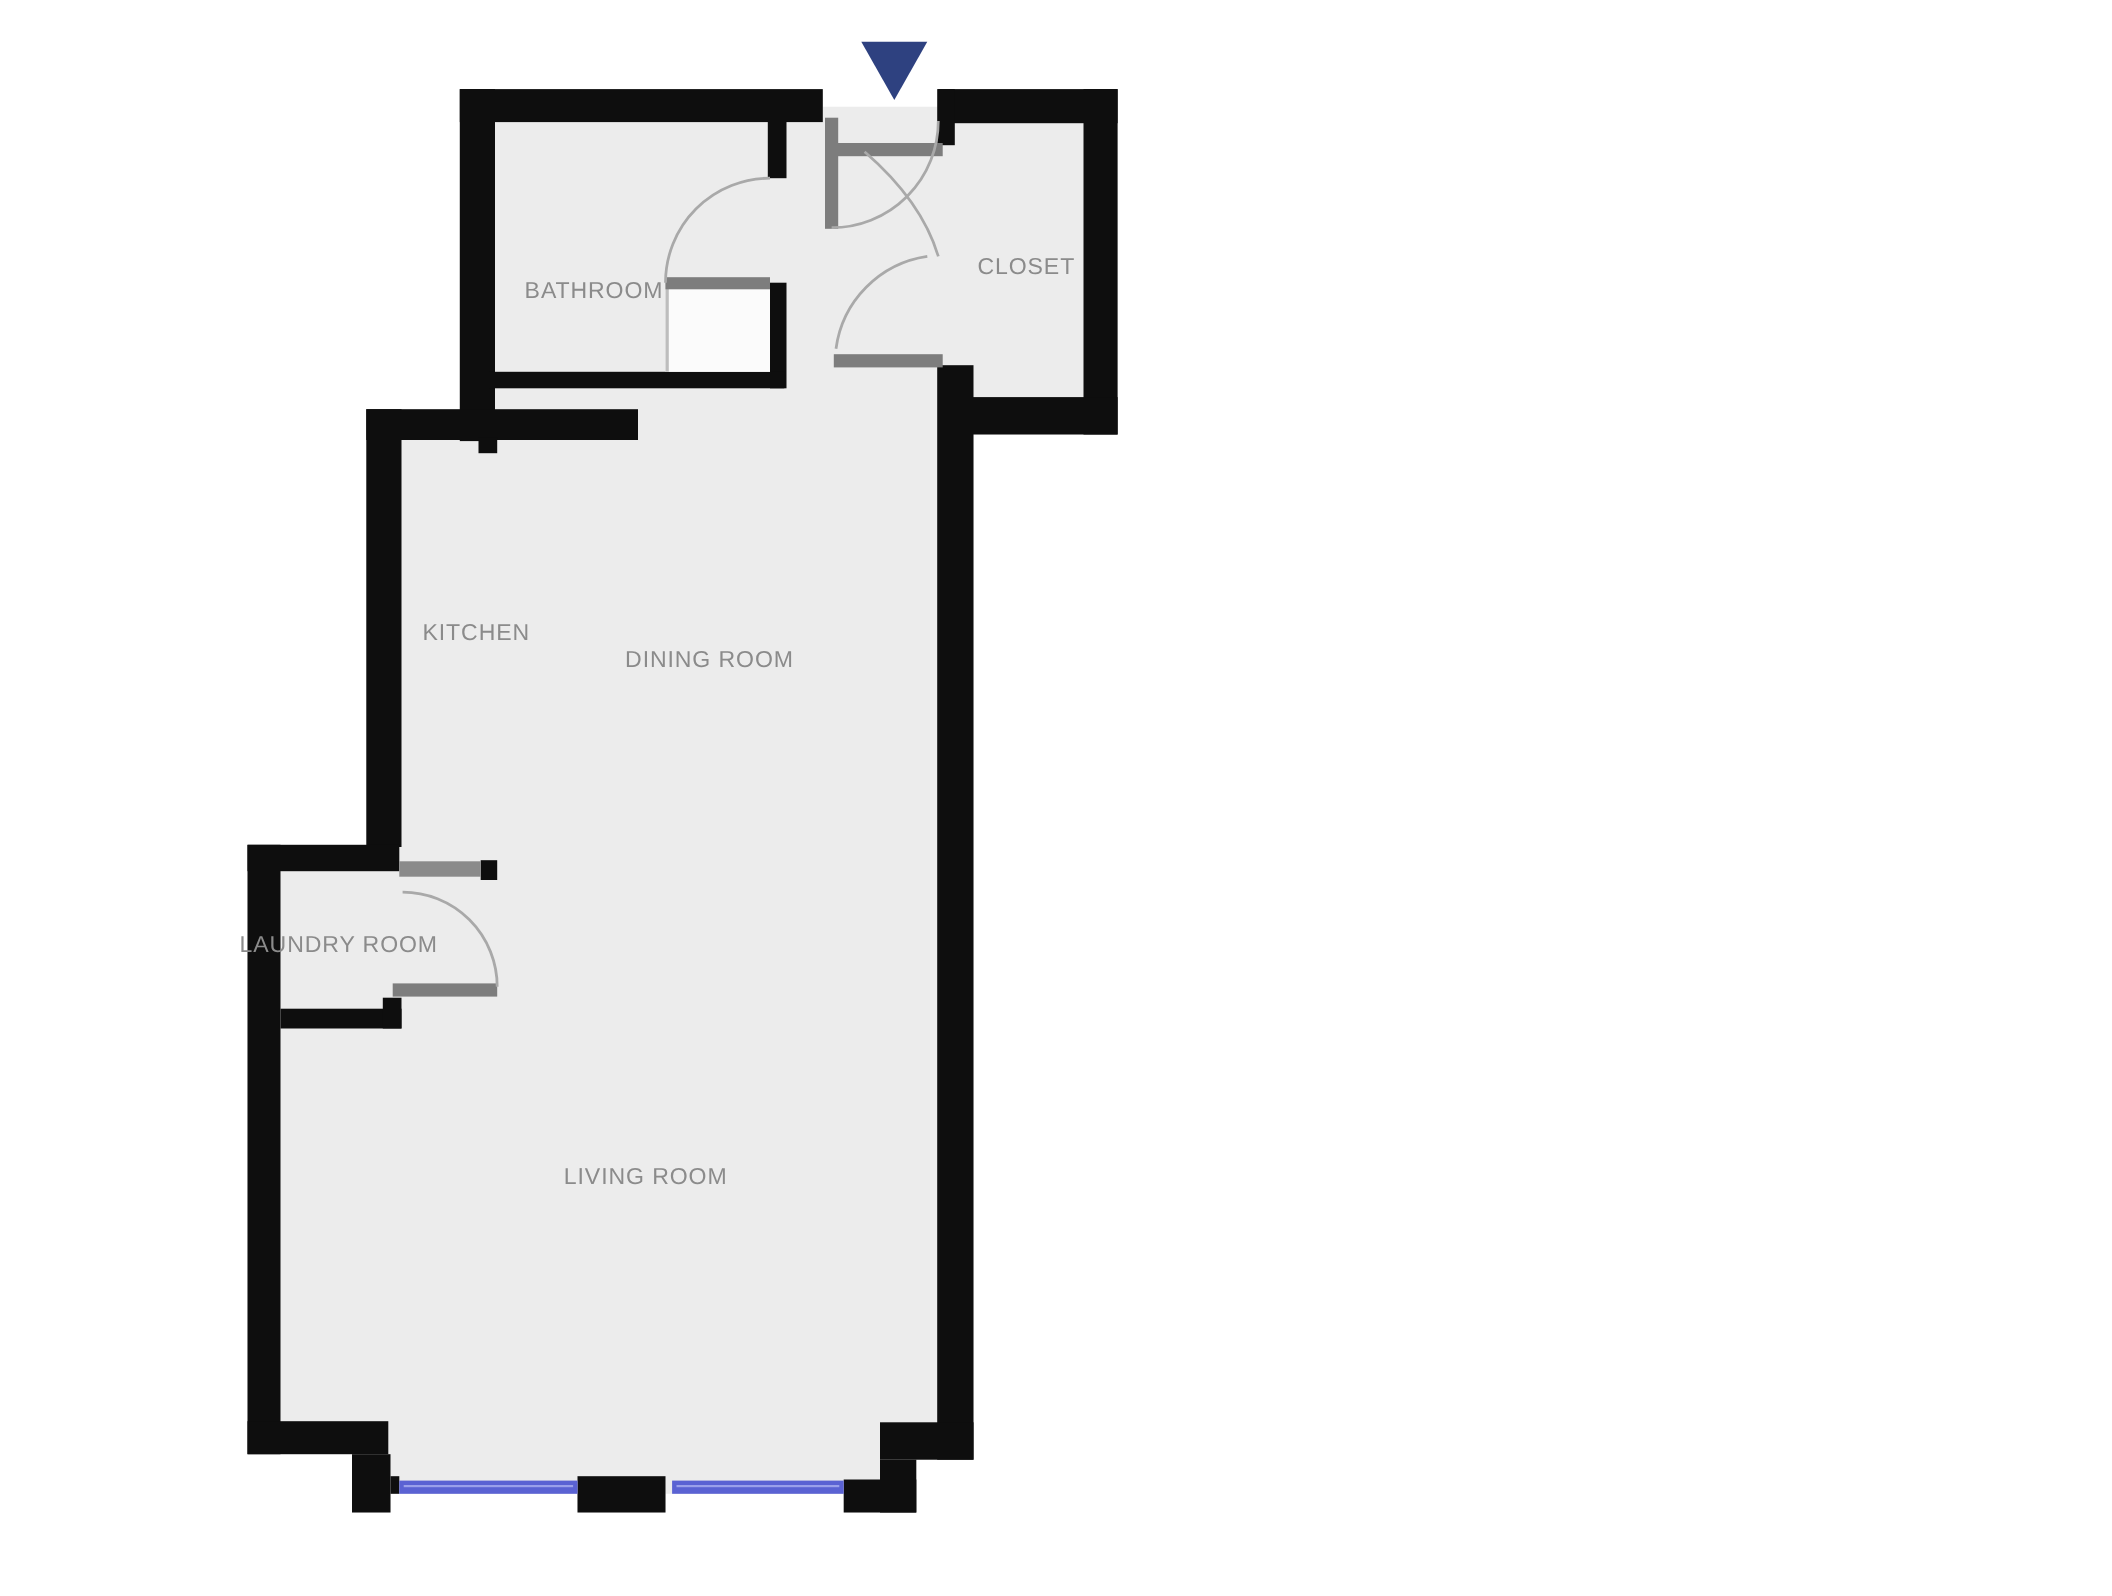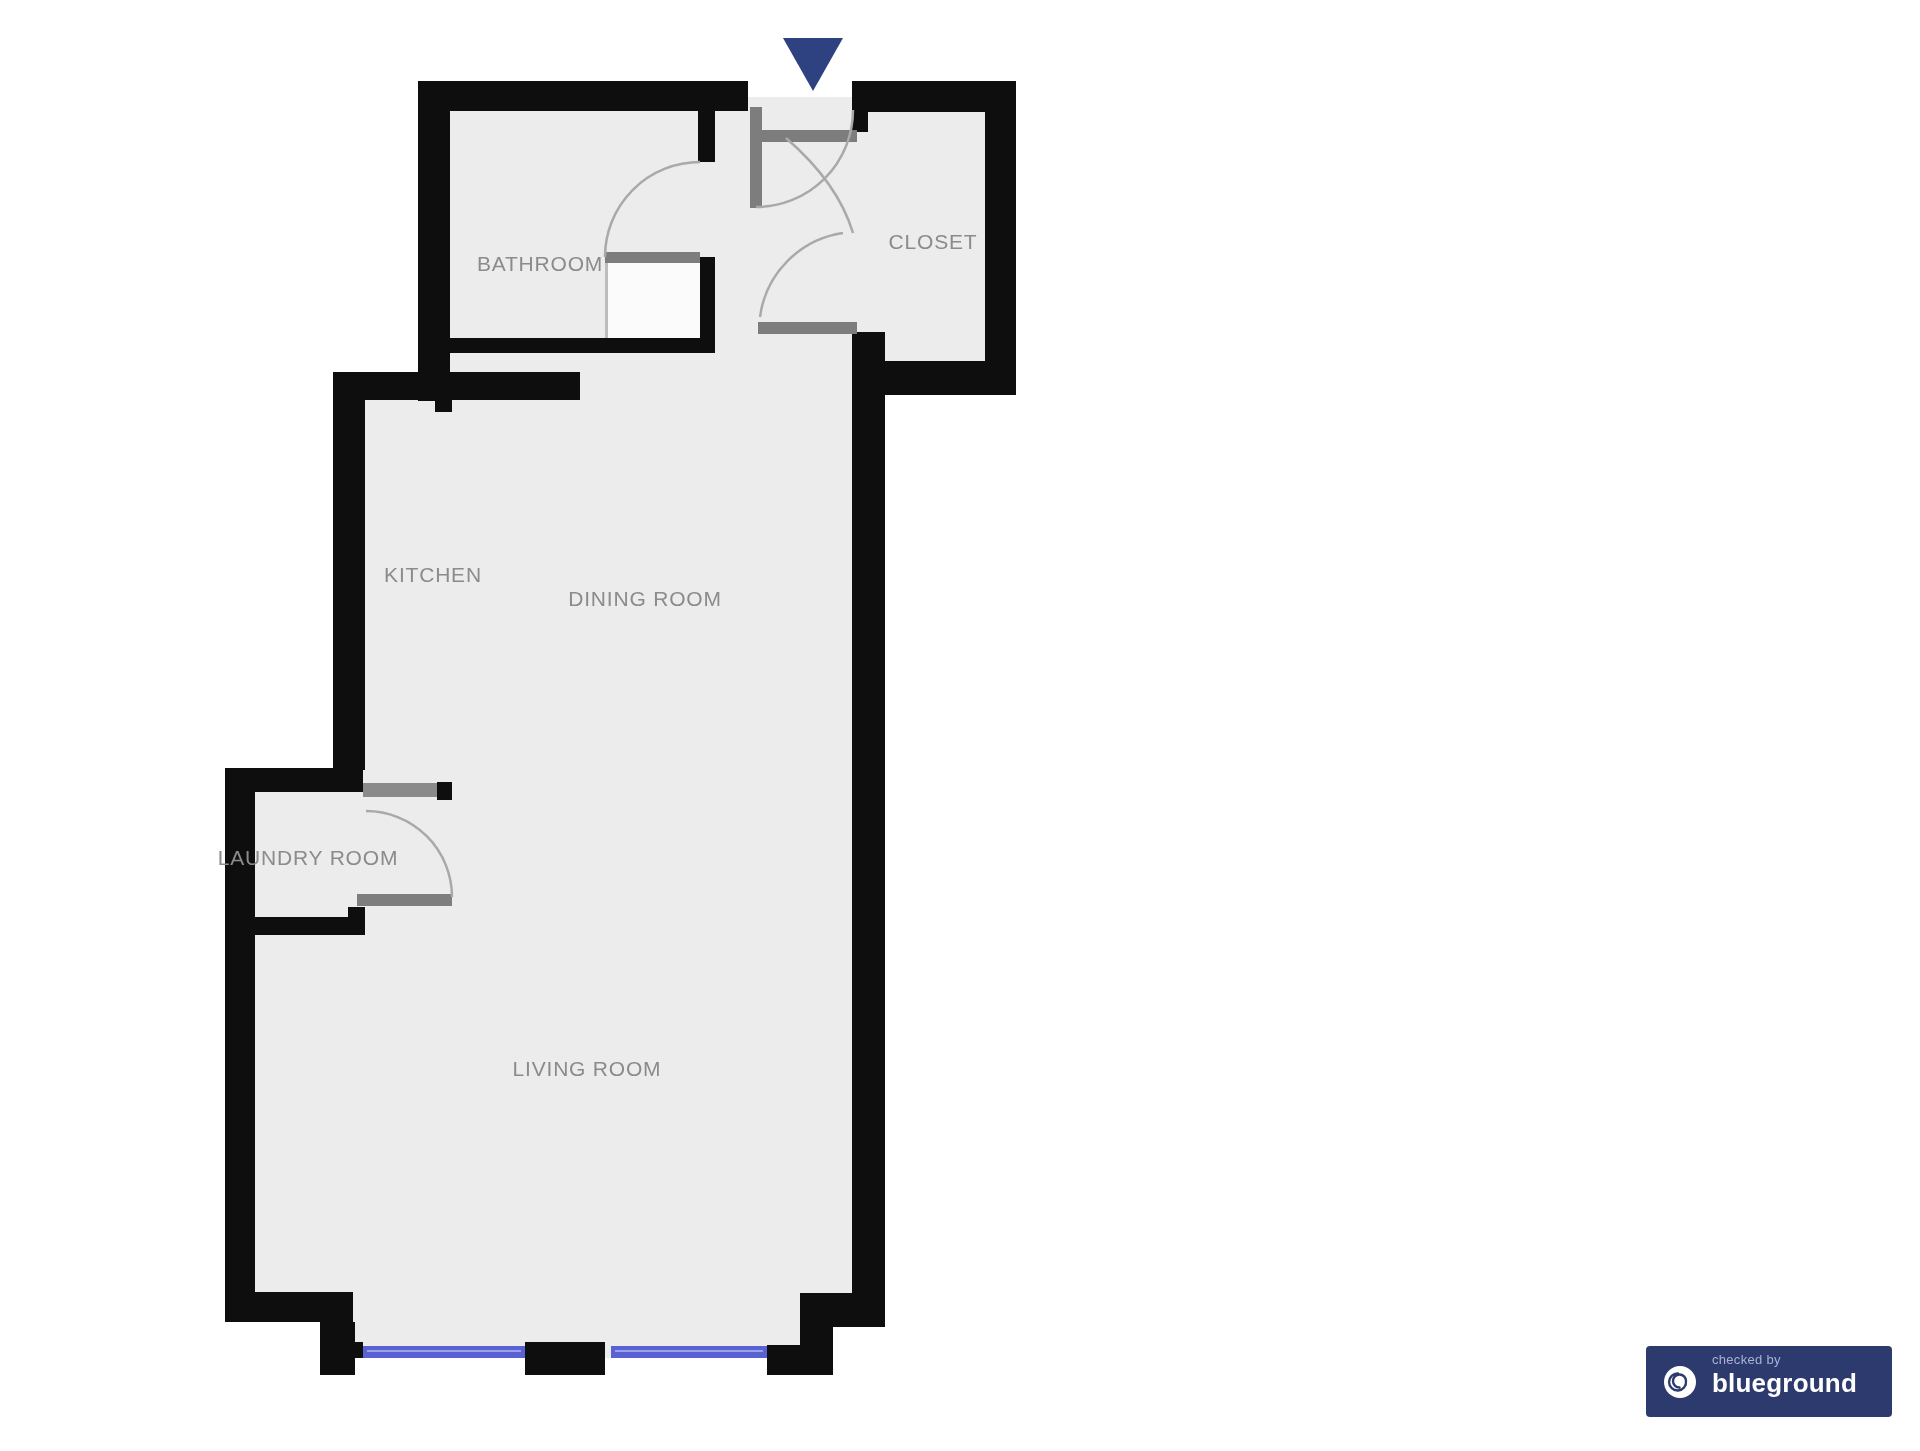--- a/index.html
+++ b/index.html
@@ -100,24 +100,14 @@
     <g>
       <text class="room-label" x="540" y="271">BATHROOM</text>
       <text class="room-label" x="933" y="249">CLOSET</text>
       <text class="room-label" x="433" y="582">KITCHEN</text>
       <text class="room-label" x="645" y="606">DINING ROOM</text>
       <text class="room-label" x="308" y="865">LAUNDRY ROOM</text>
       <text class="room-label" x="587" y="1076">LIVING ROOM</text>
     </g>
   </svg>
 
-  <div id="badge">
-    <svg class="logo" viewBox="0 0 36 36">
-      <circle cx="18" cy="18" r="16" fill="#ffffff"></circle>
-      <path d="M 16 9.5 a 8.5 8.5 0 1 0 8 7.5 a 6.5 6.5 0 1 0 -6.5 6.5" fill="none" stroke="#2d3a6e" stroke-width="2.4" stroke-linecap="round"></path>
-    </svg>
-    <div class="text-col">
-      <div class="checked-by">checked by</div>
-      <div class="brand">blueground</div>
-    </div>
-  </div>
 
 </div>
 
 </body></html>

